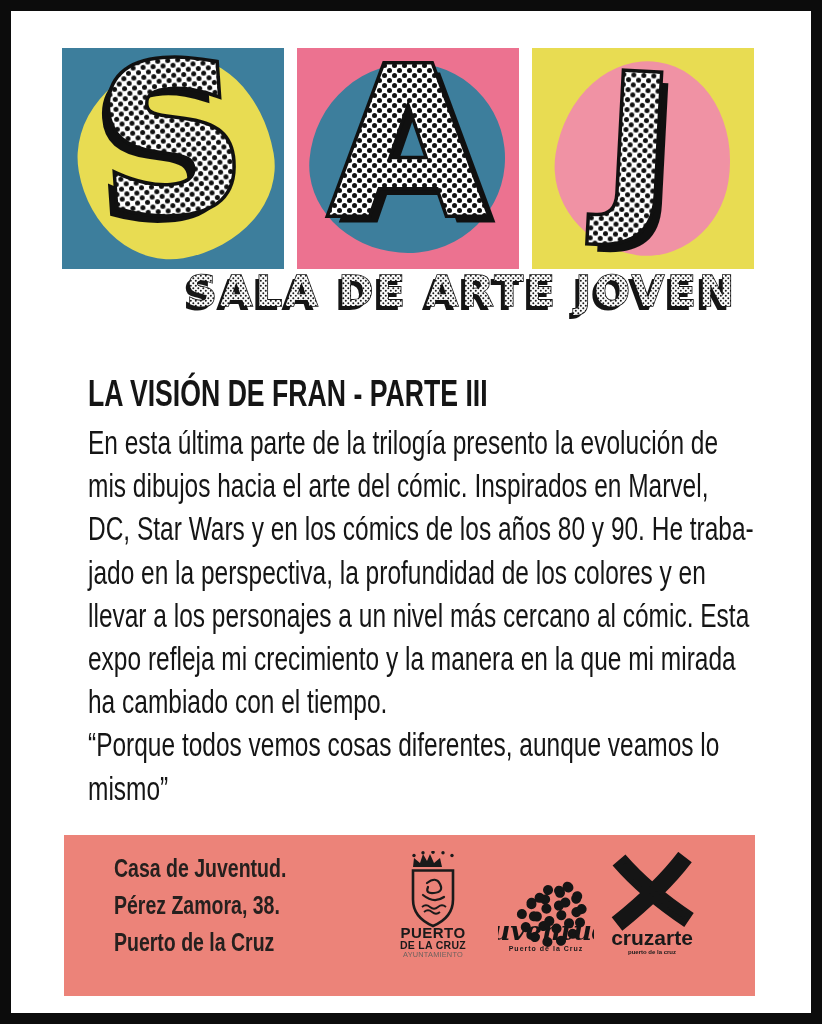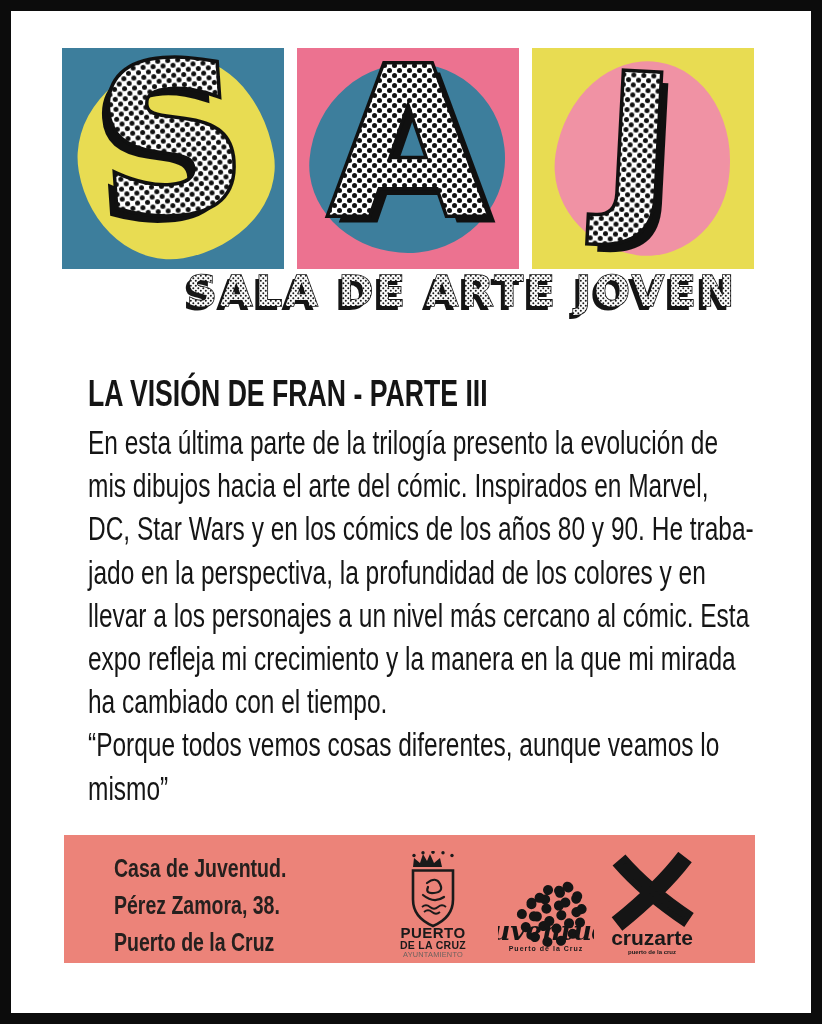--- a/index.html
+++ b/index.html
@@ -35,21 +35,21 @@
   .tt-shadow{fill:#151515;transform:translate(-4px,4px);}
   .tt-front{fill:url(#dots-small);stroke:#151515;stroke-width:1.6;paint-order:stroke;}
 
   
   .content{position:absolute;left:88px;top:374px;width:920px;
            transform:scaleX(0.72);transform-origin:0 0;color:#151515;}
   .heading{margin:0 0 7px 0;font-size:37px;line-height:40px;font-weight:bold;letter-spacing:0;}
   .bline{font-size:34px;line-height:43.2px;white-space:nowrap;letter-spacing:0;}
 
   
-  .footer{position:absolute;left:64px;top:835px;width:691px;height:128px;background:#ec8379;}
+  .footer{position:absolute;left:64px;top:835px;width:691px;height:161px;background:#ec8379;}
   .address{position:absolute;left:50px;top:15px;color:#26201e;font-weight:bold;
            transform:scaleX(0.78);transform-origin:0 0;}
   .aline{font-size:25px;line-height:37px;white-space:nowrap;}
   .flogo{position:absolute;}
   .flogo-shield{left:334px;top:16px;}
   .flogo-juventud{left:434px;top:17px;}
   .flogo-cruzarte{left:542px;top:17px;}
   .lg-bold{font-family:"Liberation Sans","DejaVu Sans",sans-serif;font-weight:bold;fill:#1a1a1a;}
   .lg-gray{font-family:"Liberation Sans","DejaVu Sans",sans-serif;fill:#6d625e;}
   .script{font-family:"DejaVu Serif","Liberation Serif",serif;font-style:italic;font-weight:bold;fill:#151515;}

